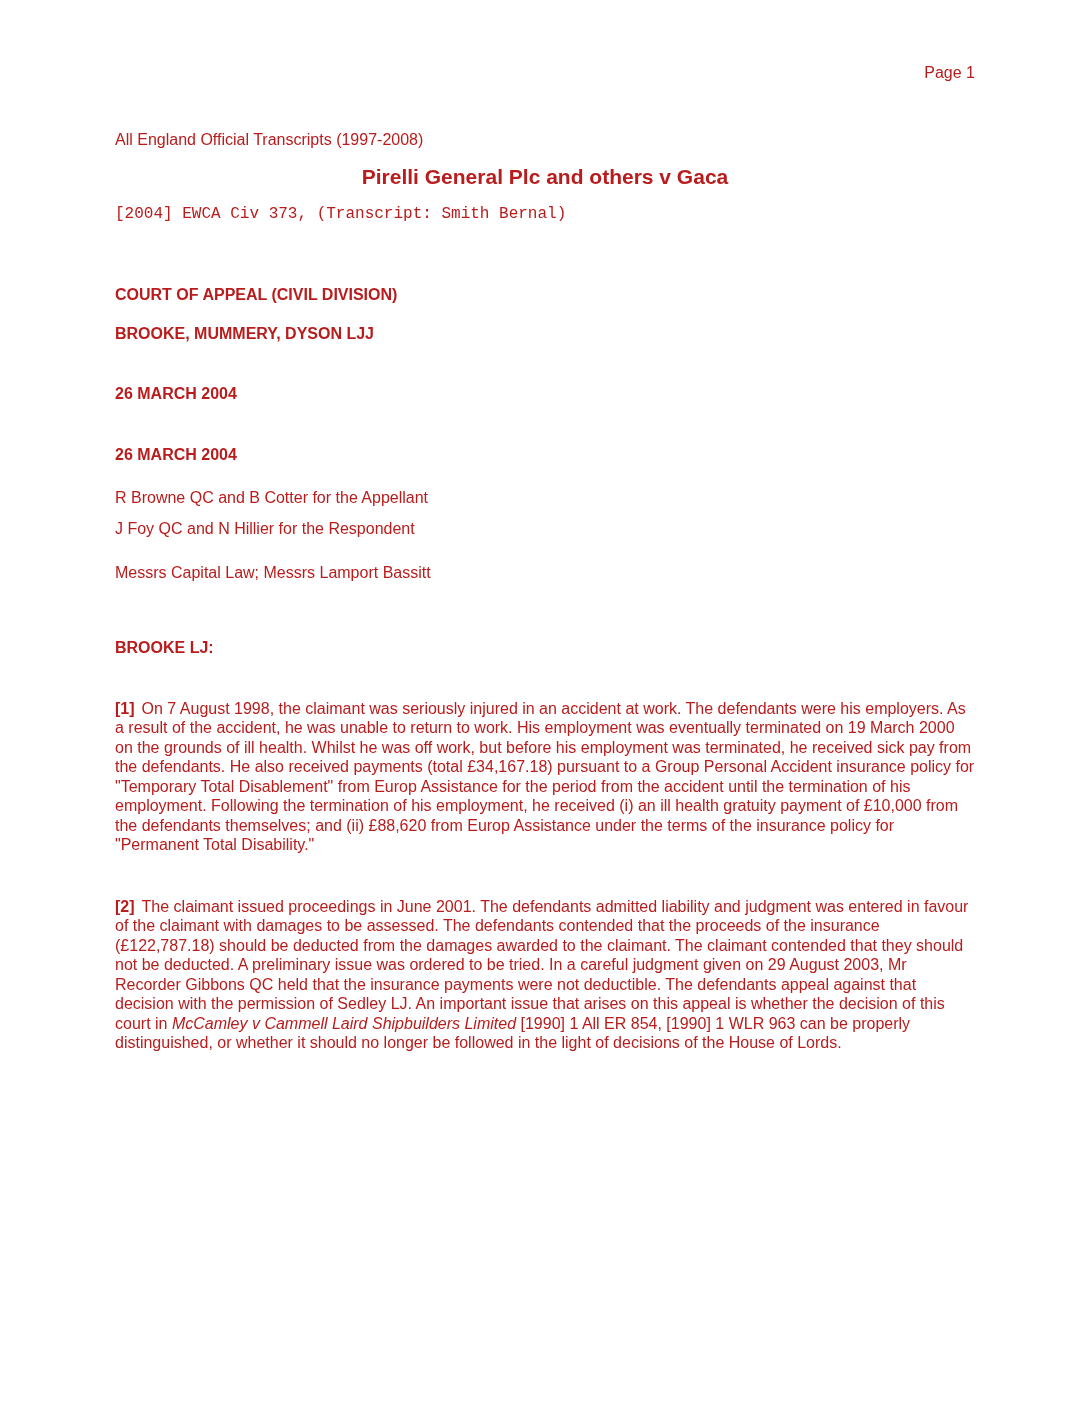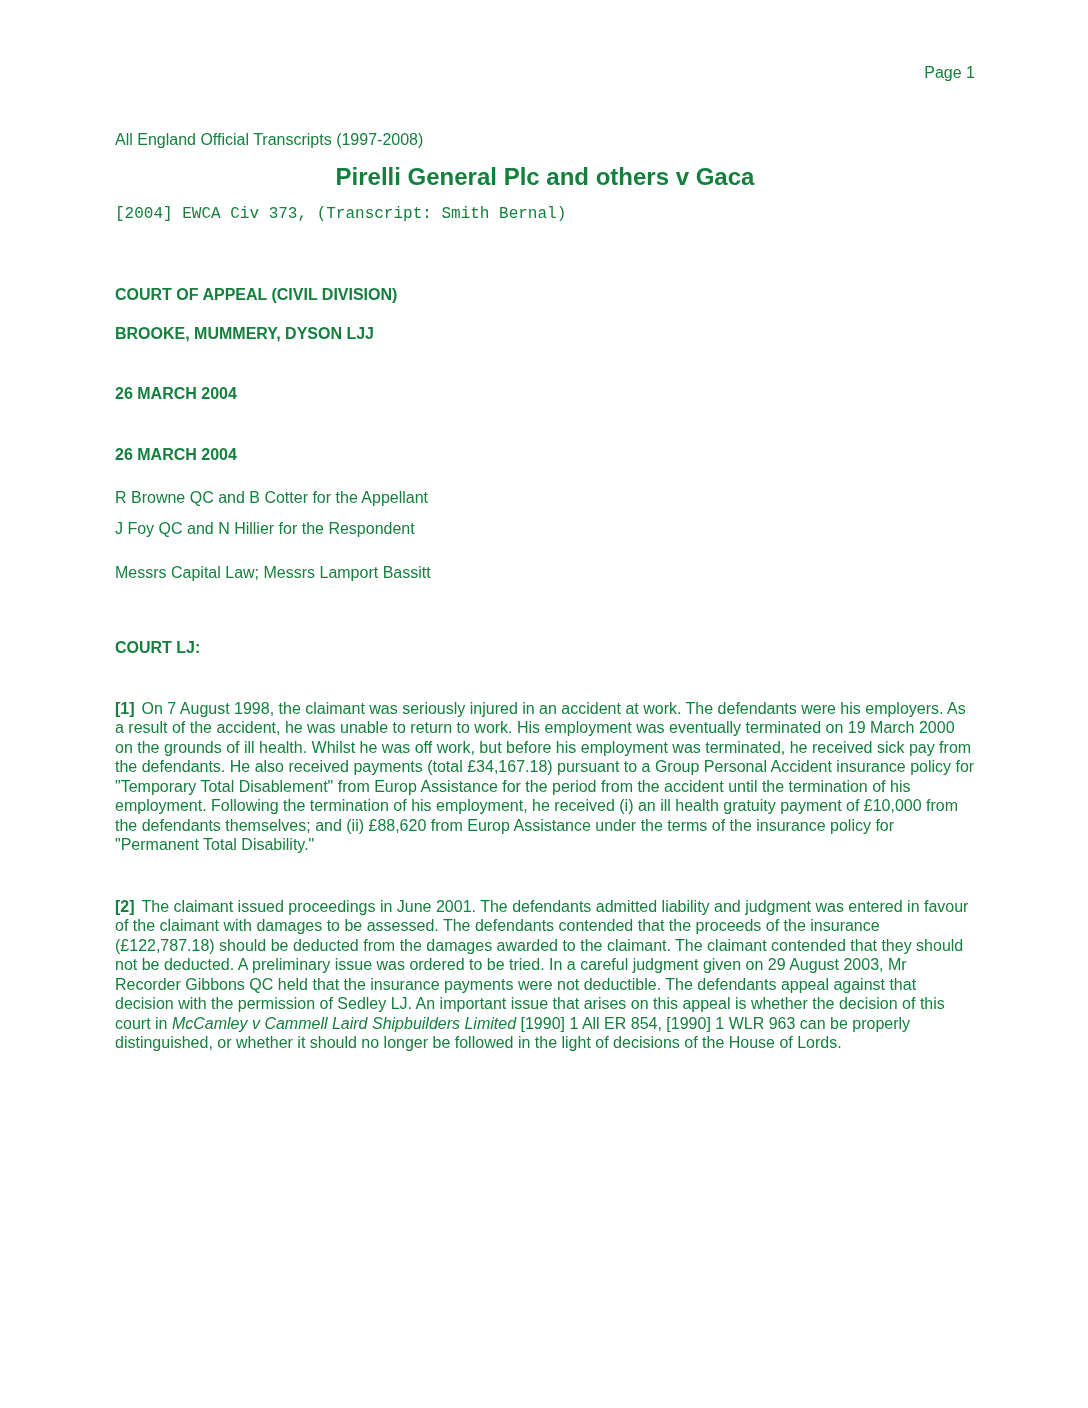--- a/index.html
+++ b/index.html
@@ -5,39 +5,39 @@
   html, body {
     margin: 0;
     padding: 0;
     background: #ffffff;
   }
   .page {
     position: relative;
     width: 1088px;
     height: 1408px;
     background: #ffffff;
-    color: #15803d;
+    color: #b91c1c;
     font-family: "Liberation Sans", sans-serif;
     font-size: 16px;
     line-height: 19.5px;
     box-sizing: border-box;
     padding: 63px 113px 0 115px;
     overflow: hidden;
   }
   .page-number {
     text-align: right;
   }
   .source-line {
     margin-top: 47px;
   }
   .case-title {
     margin-top: 17px;
     text-align: center;
     font-weight: bold;
-    font-size: 24px;
+    font-size: 21px;
     line-height: 22px;
   }
   .catchwords {
     margin-top: 24px;
     font-style: italic;
   }
   .citation {
     margin-top: 17px;
     font-family: Liberation Mono, monospace;
   }
@@ -109,21 +109,21 @@
   <div class="hearing-date">26 MARCH 2004</div>
 
   <div class="judgment-date">26 MARCH 2004</div>
 
   <div class="counsel-appellant">R Browne QC and B Cotter for the Appellant</div>
 
   <div class="counsel-respondent">J Foy QC and N Hillier for the Respondent</div>
 
   <div class="solicitors">Messrs Capital Law; Messrs Lamport Bassitt</div>
 
-  <div class="judge-name">COURT LJ:</div>
+  <div class="judge-name">BROOKE LJ:</div>
 
 
   <div class="para-1">
     <span class="para-num">[1]</span><span>On 7 August 1998, the claimant was seriously injured in an accident at work. The defendants were his employers. As a result of the accident, he was unable to return to work. His employment was eventually terminated on 19 March 2000 on the grounds of ill health. Whilst he was off work, but before his employment was terminated, he received sick pay from the defendants. He also received payments (total £34,167.18) pursuant to a Group Personal Accident insurance policy for "Temporary Total Disablement" from Europ Assistance for the period from the accident until the termination of his employment. Following the termination of his employment, he received (i) an ill health gratuity payment of £10,000 from the defendants themselves; and (ii) £88,620 from Europ Assistance under the terms of the insurance policy for "Permanent Total Disability."</span>
   </div>
 
   <div class="para-2">
     <span class="para-num">[2]</span><span>The claimant issued proceedings in June 2001. The defendants admitted liability and judgment was entered in favour of the claimant with damages to be assessed. The defendants contended that the proceeds of the insurance (£122,787.18) should be deducted from the damages awarded to the claimant. The claimant contended that they should not be deducted. A preliminary issue was ordered to be tried. In a careful judgment given on 29 August 2003, Mr Recorder Gibbons QC held that the insurance payments were not deductible. The defendants appeal against that decision with the permission of Sedley LJ. An important issue that arises on this appeal is whether the decision of this court in </span><span class="case-ref">McCamley v Cammell Laird Shipbuilders Limited</span><span> [1990] 1 All ER 854, [1990] 1 WLR 963 can be properly distinguished, or whether it should no longer be followed in the light of decisions of the House of Lords.</span>
   </div>
 

